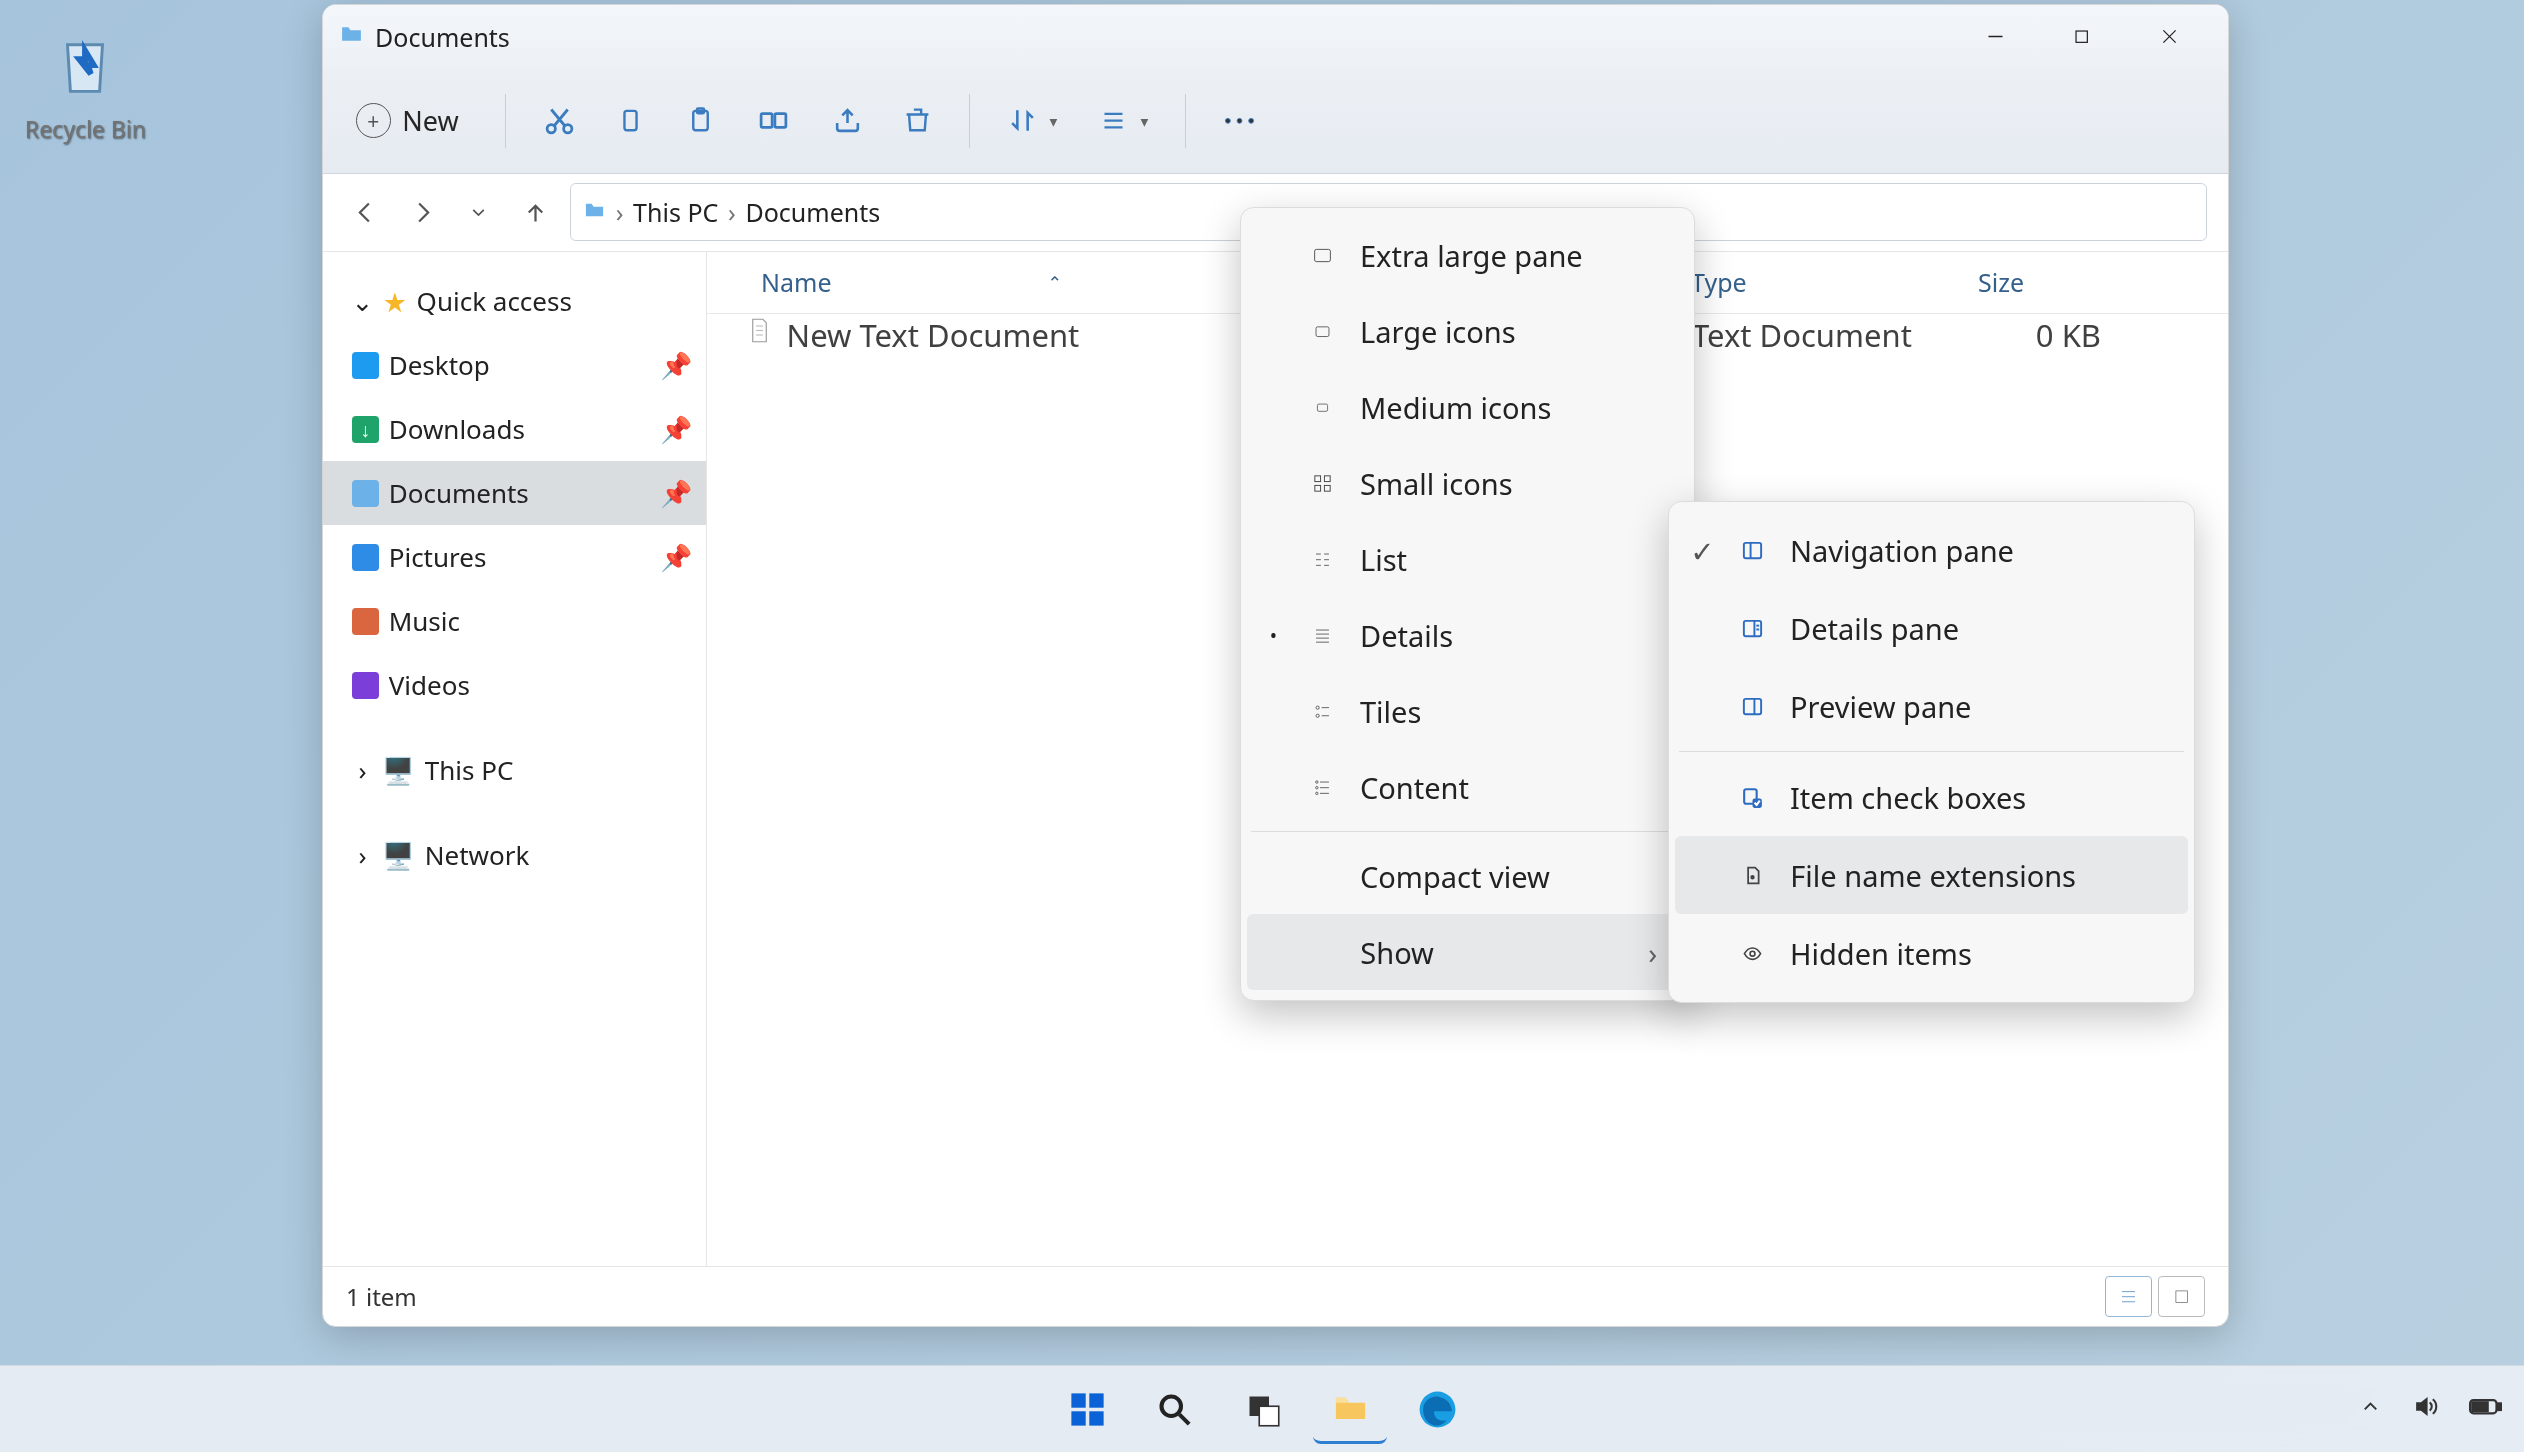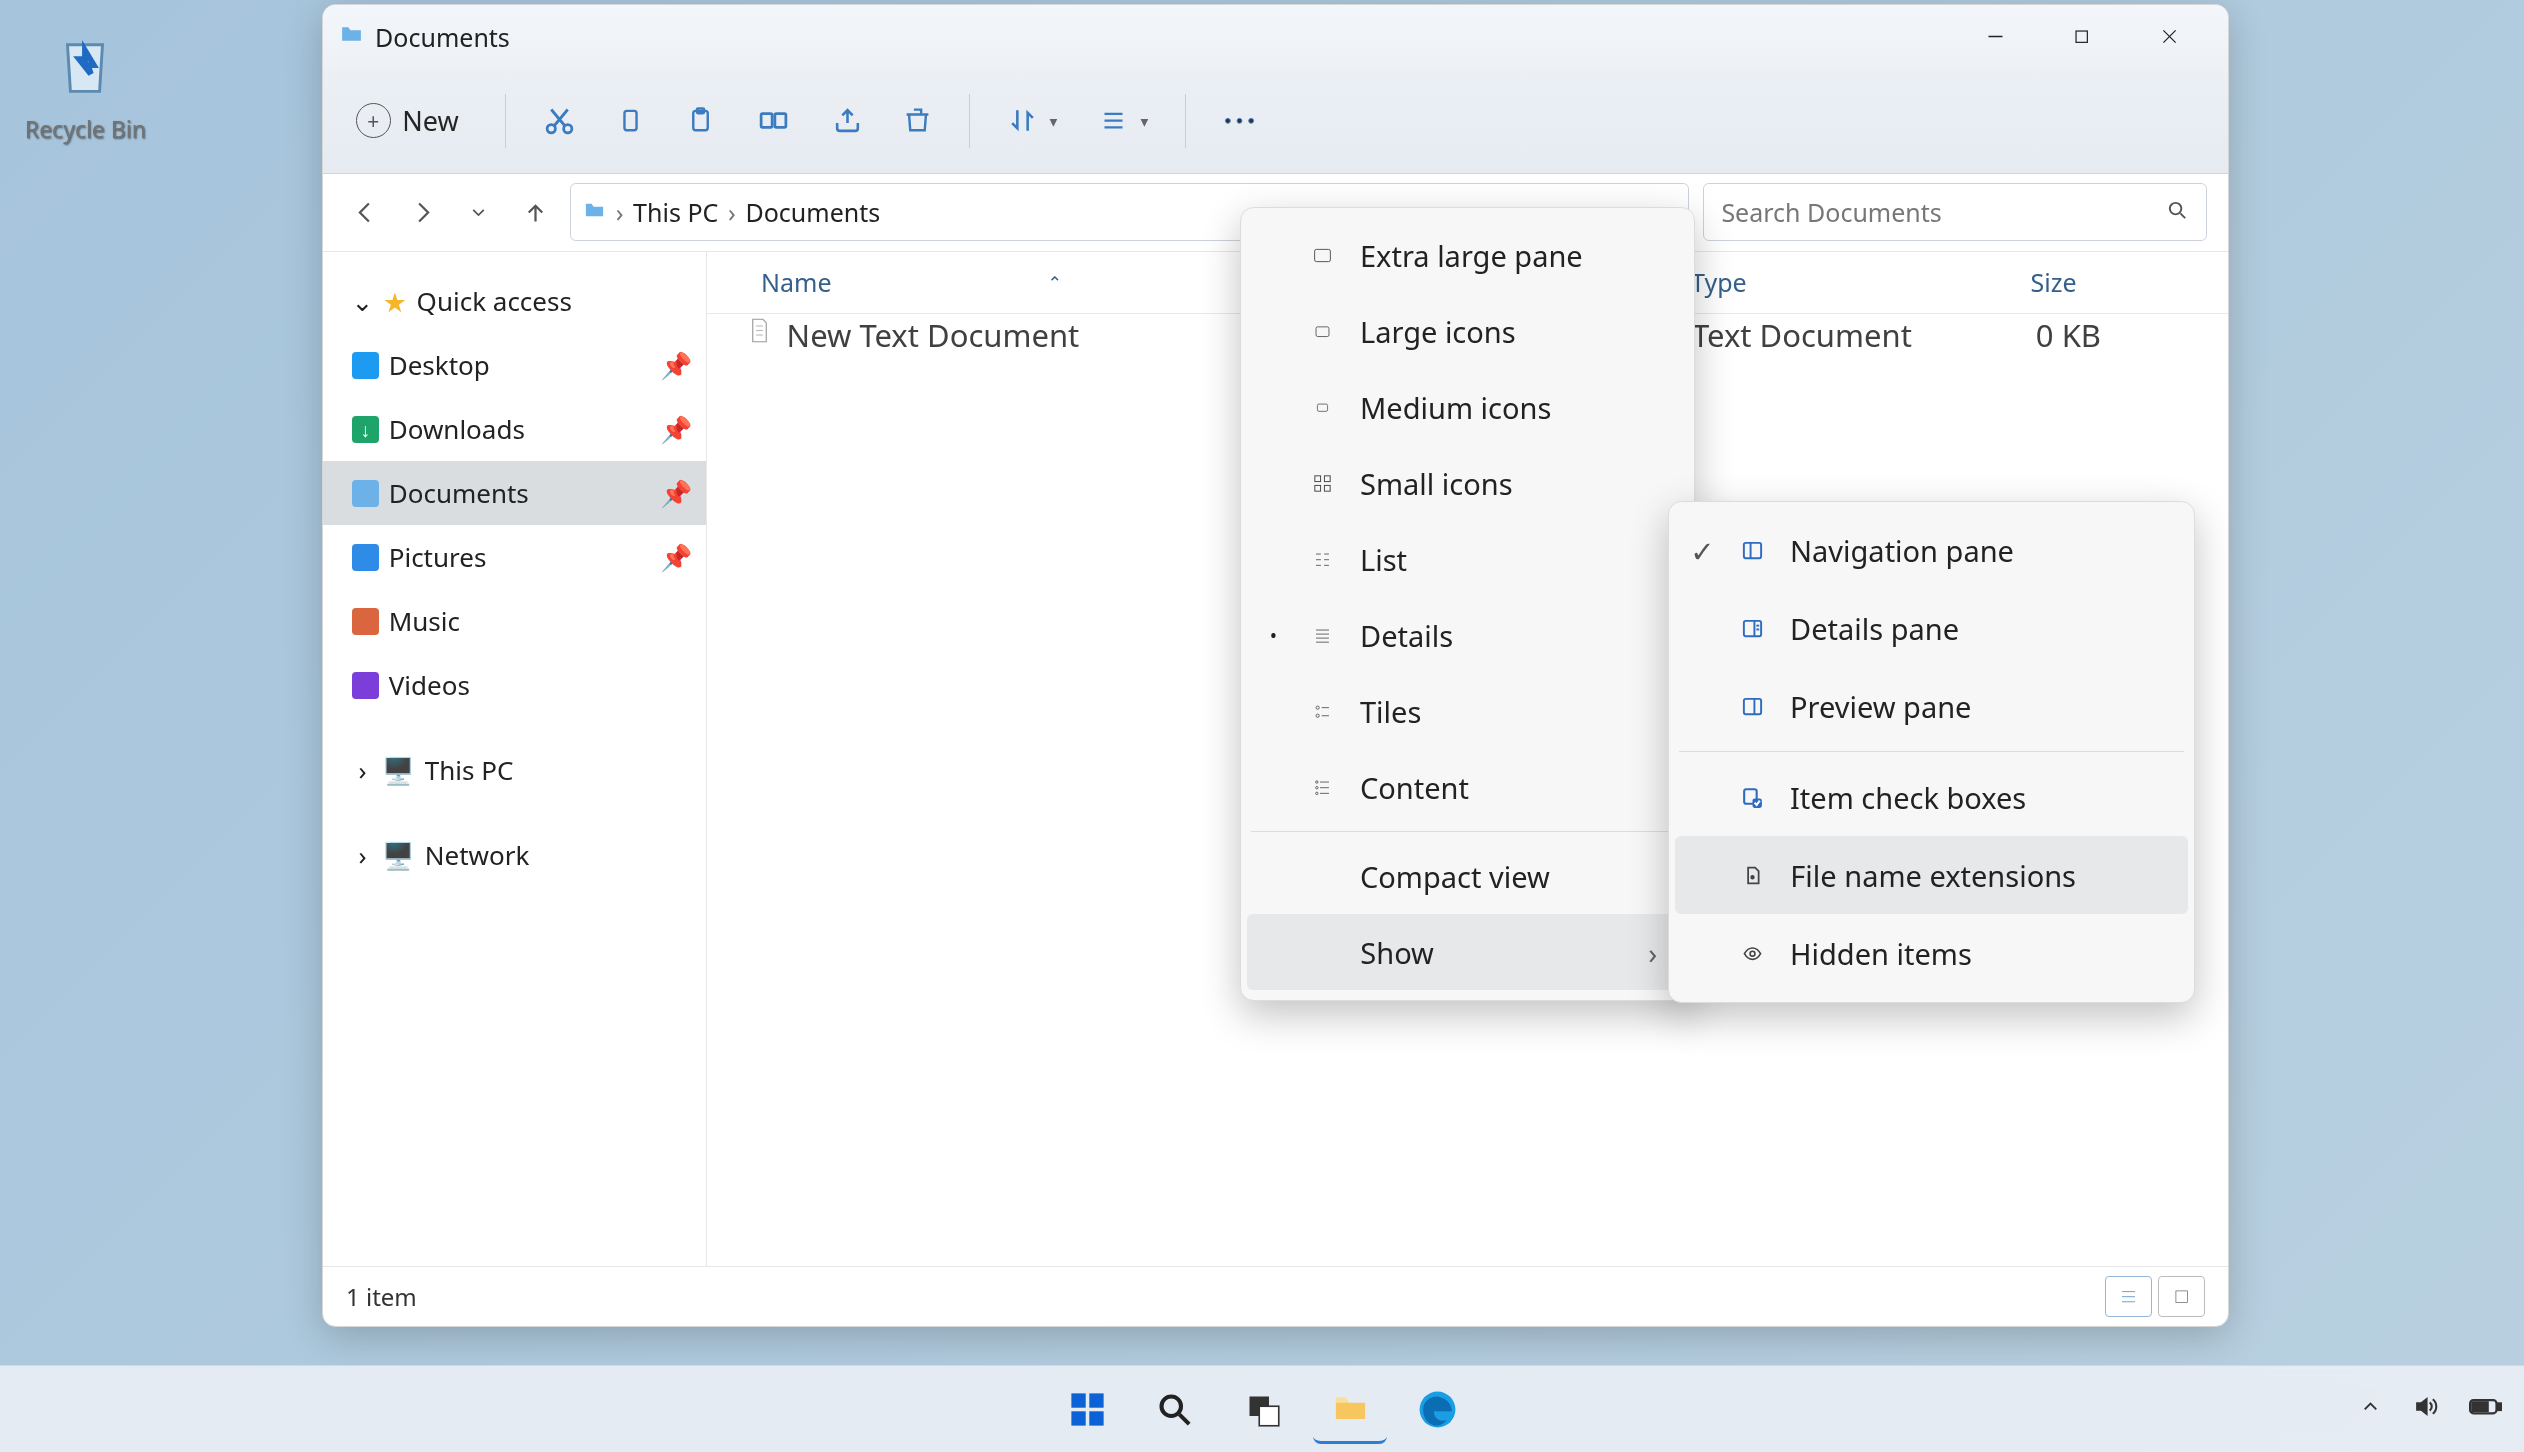--- a/index.html
+++ b/index.html
@@ -90,21 +90,21 @@
 .side-sp { height: 21px; }
 .iconbox { width: 27px; height: 27px; border-radius:3.9px; display:inline-flex; align-items:center; justify-content:center; font-size:19.4px; }
 
 .main { flex: 1; display:flex; flex-direction:column; }
 .col-head {
   height: 62px; display: flex; align-items:center; border-bottom: 1px solid #e8e8e8;
   font-size: 25px; color:#35608b; padding-left: 54px;
 }
 .col-name { width: 930px; display:flex; gap:3px; align-items:center; }
 .col-type { width: 287px; }
-.col-size { width: 151px; text-align: center; }
+.col-size { width: 151px; }
 .sort-caret { font-size:17.4px; margin-left: 213px; }
 
 .file-row {
   height: 68px; display:flex; align-items:flex-start; padding-left: 39px;
   font-size: 31px; color:#404040;
 }
 .file-name-cell { width: 946px; display:flex; align-items:center; gap:13.6px; }
 .file-type-cell { width: 287px; }
 .file-size-cell { width: 151px; text-align:right; padding-right:29px; }
 
@@ -285,27 +285,20 @@
       </div>
     <div class="address-bar">
       <span><svg width="23" height="23" viewBox="0 0 24 24">
             <path fill="#6cb1e8" d="M3 5h6l2 3h10v10H3z"></path>
           </svg></span>
       <span class="crumb-sep">›</span>
       <span>This PC</span>
       <span class="crumb-sep">›</span>
       <span>Documents</span>
     </div>
-    <div class="search-box">
-      <span class="placeholder">Search Documents</span>
-      <span><svg width="23" height="23" viewBox="0 0 24 24" fill="none" stroke="#555" stroke-width="2">
-            <circle cx="10" cy="10" r="6"></circle>
-            <line x1="15" y1="15" x2="20" y2="20"></line>
-          </svg></span>
-    </div>
   </div>
 
   <div class="body">
     <div class="sidebar">
       <div class="side-item lv1">
         <span class="chev">⌄</span>
         <span style="color:#f7b528;font-size:27px">★</span>
         <span>Quick access</span>
       </div>
       <div class="side-item lv2">

